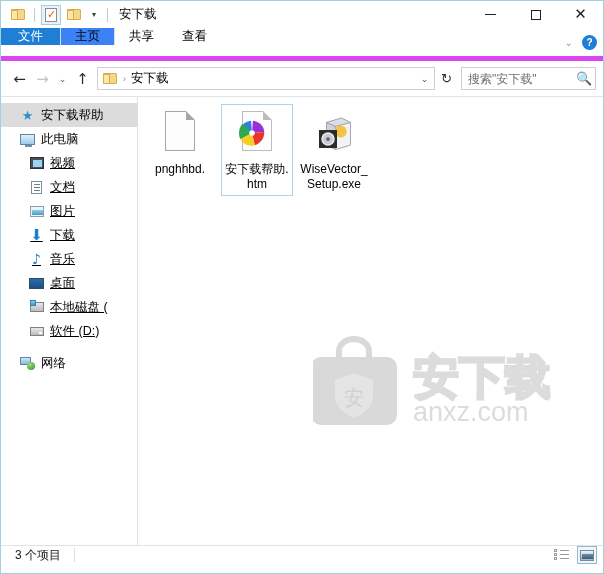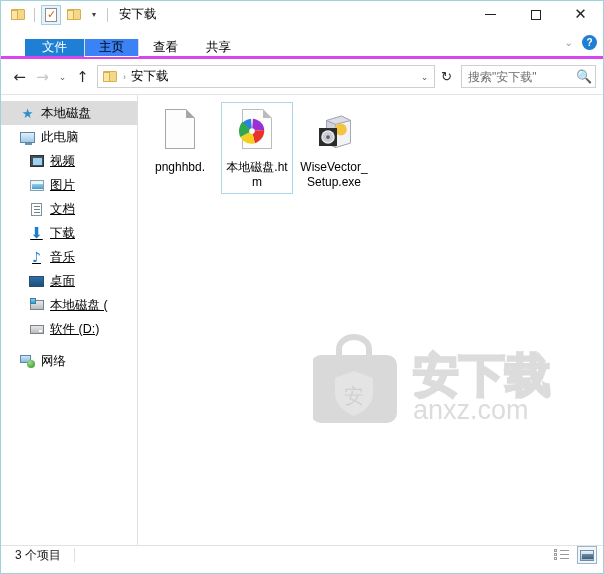--- a/index.html
+++ b/index.html
@@ -145,25 +145,24 @@
     font-size: 15px;
     line-height: 15px;
     font-family: "DejaVu Sans", sans-serif;
   }
 
   
   .ribbon {
     height: 28px;
     min-height: 28px;
     display: flex;
-    align-items: flex-end;
-    position: relative;
-    background: #ffffff;
-    border-bottom: 3px solid #d946ef;
-    padding-left: 24px;
+    align-items: flex-start;
+    position: relative;
+    background: #ffffff;
+    border-bottom: 5px solid #d946ef;
   }
   .tab {
     display: flex;
     align-items: center;
     justify-content: center;
     padding: 0 14px;
     font-size: 12.5px;
     color: #000;
     box-sizing: border-box;
   }
@@ -622,22 +621,22 @@
         </div>
       <div class="winbtn">
           <span class="glyph-close">✕</span>
         </div>
     </div>
   </div>
 
   <div class="ribbon">
     <div class="tab file">文件</div>
     <div class="tab selected">主页</div>
+    <div class="tab">共享</div>
     <div class="tab">查看</div>
-    <div class="tab">共享</div>
     <div class="ribbon-right">
       <div class="chev-down">⌄</div>
       <div class="help-ico">?</div>
     </div>
   </div>
 
   <div class="addrbar">
     <div class="nav-btn">←</div>
     <div class="nav-btn disabled">→</div>
     <div class="nav-btn small">⌄</div>
@@ -657,45 +656,45 @@
     </div>
   </div>
 
   <div class="bodyarea">
 
     <div class="sidebar">
       <div class="nav-item lvl0 selected">
         <span class="nav-ico">
             <span class="ico-star">★</span>
           </span>
-        <span class="nav-label">本地磁盘</span>
+        <span class="nav-label">安下载帮助</span>
       </div>
       <div class="nav-item lvl0">
         <span class="nav-ico">
             <span class="ico-pc"></span>
           </span>
         <span class="nav-label">此电脑</span>
       </div>
       <div class="nav-item lvl1">
         <span class="nav-ico">
             <span class="ico-video"></span>
           </span>
         <span class="nav-label">视频</span>
       </div>
       <div class="nav-item lvl1">
         <span class="nav-ico">
+            <span class="ico-doc"></span>
+          </span>
+        <span class="nav-label">文档</span>
+      </div>
+      <div class="nav-item lvl1">
+        <span class="nav-ico">
             <span class="ico-pic"></span>
           </span>
         <span class="nav-label">图片</span>
-      </div>
-      <div class="nav-item lvl1">
-        <span class="nav-ico">
-            <span class="ico-doc"></span>
-          </span>
-        <span class="nav-label">文档</span>
       </div>
       <div class="nav-item lvl1">
         <span class="nav-ico">
             <span class="ico-dl">⬇</span>
           </span>
         <span class="nav-label">下载</span>
       </div>
       <div class="nav-item lvl1">
         <span class="nav-ico">
             <span class="ico-music">♪</span>
@@ -744,21 +743,21 @@
             <span class="ico-htm"></span>
             <svg class="pinwheel" viewBox="0 0 64 64">
               <path d="M32 32 L30 6 C16 7 6 18 6 31 Z" fill="#2f7fe0"></path>
               <path d="M32 32 L34 6 C48 7 58 18 58 30 Z" fill="#9b2fd6"></path>
               <path d="M32 32 L58 30 C59 43 50 54 38 58 Z" fill="#e8342a"></path>
               <path d="M32 32 L38 58 C26 62 13 56 7 45 Z" fill="#f5d022"></path>
               <path d="M32 32 L7 45 C2 34 4 20 12 12 Z" fill="#2fa84f"></path>
               <circle cx="32" cy="32" r="6" fill="#ffffff"></circle>
             </svg>
           </div>
-          <div class="item-label">本地磁盘.htm</div>
+          <div class="item-label">安下载帮助.htm</div>
         </div>
 
         <div class="item">
           <div class="item-ico">
             <svg class="ico-exe" viewBox="0 0 48 48">
               <polygon points="14,10 34,4 46,10 46,40 26,46 14,40" fill="#e8e9ee" stroke="#9a9ca6" stroke-width="1"></polygon>
               <polygon points="14,10 26,15 26,46 14,40" fill="#cfd2da" stroke="#9a9ca6" stroke-width="1"></polygon>
               <polygon points="26,15 46,10 46,40 26,46" fill="#f2f3f7" stroke="#9a9ca6" stroke-width="1"></polygon>
               <polygon points="14,10 34,4 46,10 26,15" fill="#dcdee5" stroke="#9a9ca6" stroke-width="1"></polygon>
               <circle cx="33" cy="22" r="8" fill="#f5c342"></circle>

